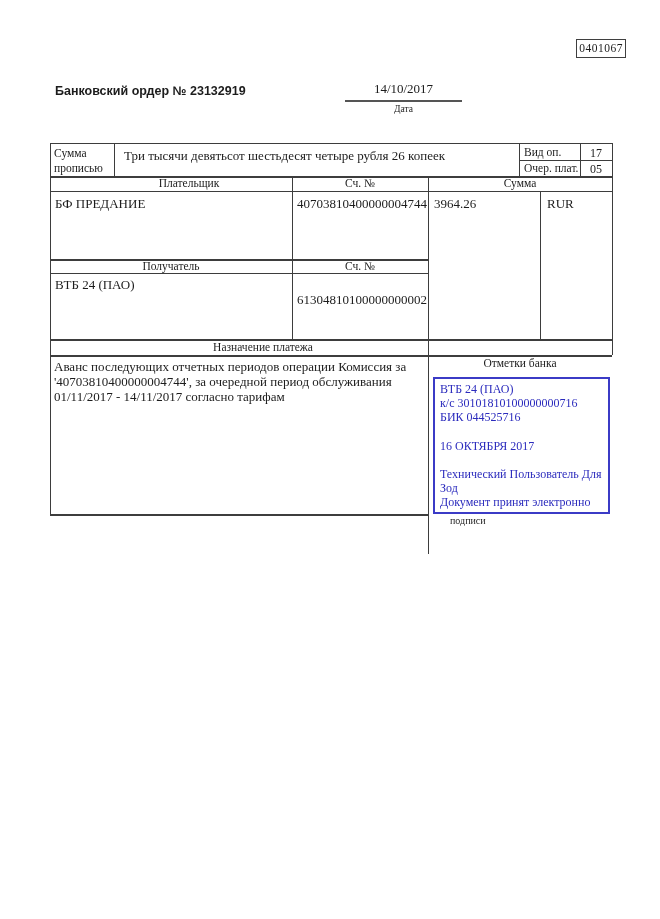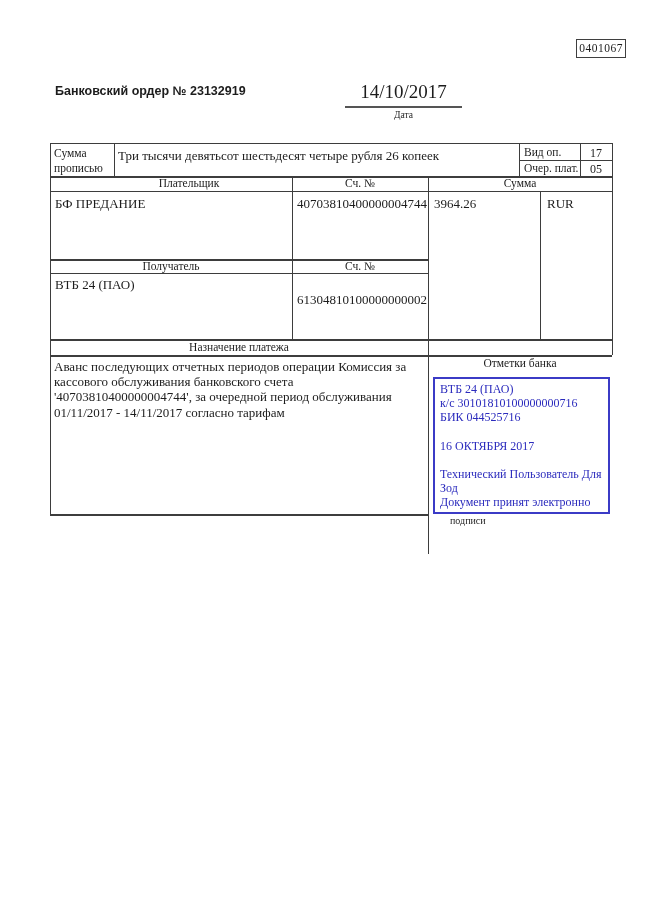--- a/index.html
+++ b/index.html
@@ -17,21 +17,21 @@
   .serif{font-family:"Liberation Serif", serif;}
   .hdr{font-size:11.5px;text-align:center;}
   .val{font-size:13px;}
   .code-box{
     border:1px solid #3f3f3f;text-align:center;font-size:11.5px;
     line-height:16px;letter-spacing:0.5px;
   }
   .title{
     font-family:"Liberation Sans", sans-serif;font-weight:bold;font-size:12.5px;
   }
-  .date-wrap{text-align:center;border-bottom:2px solid #555;padding-bottom:3px;font-size:19px;}
+  .date-wrap{text-align:center;border-bottom:2px solid #555;padding-bottom:3px;font-size:13px;}
   .date-label{text-align:center;font-size:9.5px;padding-top:2px;}
   .purpose-line{font-size:13px;line-height:15.2px;white-space:nowrap;}
   .stamp{
     border:2px solid #3b3bc6;
     font-size:12px;line-height:14.2px;
     padding:3px 5px;
     color:#2b2bbd;
   }
   .stamp div{min-height:14.2px;}
   .gap-top{margin-top:14px;}
@@ -63,21 +63,21 @@
   <div class="vline" style="left:50px;top:143px;height:371px;"></div>
   <div class="vline" style="left:114px;top:143px;height:33px;"></div>
   <div class="vline" style="left:519px;top:143px;height:33px;"></div>
   <div class="vline" style="left:580px;top:143px;height:33px;"></div>
   <div class="vline" style="left:612px;top:143px;height:212px;"></div>
   <div class="vline" style="left:292px;top:176px;height:163px;"></div>
   <div class="vline" style="left:428px;top:176px;height:378px;"></div>
   <div class="vline" style="left:540px;top:191px;height:148px;"></div>
 
   <div class="abs" style="left:54px;top:146px;width:56px;font-size:11.5px;line-height:14.5px;">Сумма прописью</div>
-  <div class="abs val" style="left:118px;top:148px;width:395px;">Три тысячи девятьсот шестьдесят четыре рубля 26 копеек</div>
+  <div class="abs val" style="left:124px;top:148px;width:395px;">Три тысячи девятьсот шестьдесят четыре рубля 26 копеек</div>
 
   <div class="abs" style="left:524px;top:146px;font-size:11.5px;">Вид оп.</div>
   <div class="abs" style="left:580px;top:146px;width:32px;text-align:center;font-size:12px;">17</div>
   <div class="abs" style="left:524px;top:162px;font-size:11.5px;">Очер. плат.</div>
   <div class="abs" style="left:580px;top:162px;width:32px;text-align:center;font-size:12px;">05</div>
 
   <div class="abs hdr" style="left:50px;top:177px;width:242px;margin-left:18px;">Плательщик</div>
   <div class="abs hdr" style="left:292px;top:177px;width:136px;">Сч. №</div>
   <div class="abs hdr" style="left:428px;top:177px;width:184px;">Сумма</div>
 
@@ -85,25 +85,24 @@
   <div class="abs val" style="left:297px;top:196px;">40703810400000004744</div>
   <div class="abs val" style="left:434px;top:196px;">3964.26</div>
   <div class="abs val" style="left:547px;top:196px;">RUR</div>
 
   <div class="abs hdr" style="left:50px;top:260px;width:242px;">Получатель</div>
   <div class="abs hdr" style="left:292px;top:260px;width:136px;">Сч. №</div>
 
   <div class="abs val" style="left:55px;top:277px;">ВТБ 24 (ПАО)</div>
   <div class="abs val" style="left:297px;top:292px;">61304810100000000002</div>
 
-  <div class="abs hdr" style="left:50px;top:341px;width:378px;">Назначение платежа</div>
+  <div class="abs hdr" style="left:50px;top:341px;width:378px;padding-left:24px;">Назначение платежа</div>
 
   <div class="abs" style="left:54px;top:359px;width:372px;">
     <div class="purpose-line">Аванс последующих отчетных периодов операции Комиссия за</div>
-    <div class="purpose-line">кассового обслуживания банковского счета</div>
     <div class="purpose-line">'40703810400000004744', за очередной период обслуживания</div>
     <div class="purpose-line">01/11/2017 - 14/11/2017 согласно тарифам</div>
   </div>
 
   <div class="abs hdr" style="left:428px;top:357px;width:184px;">Отметки банка</div>
 
   <div class="abs stamp" style="left: 433px; top: 377px; width: 163px; min-height: 118px; border-color: rgb(59, 59, 198); color: rgb(43, 43, 189);">
     <div>ВТБ 24 (ПАО)</div>
     <div>к/с 30101810100000000716</div>
     <div>БИК 044525716</div>

